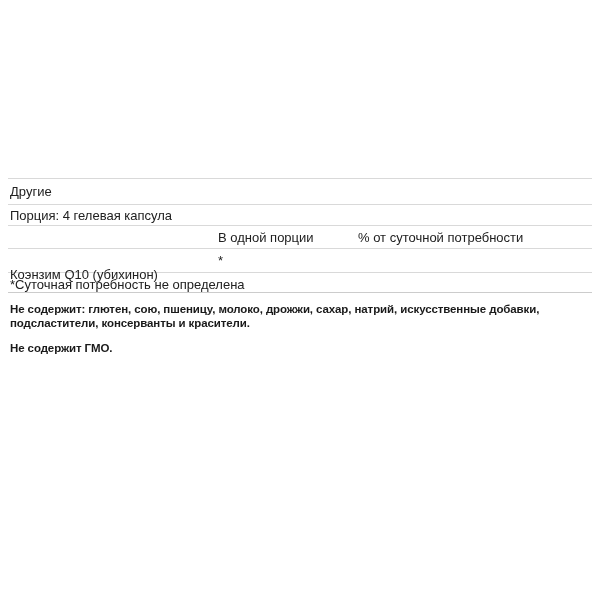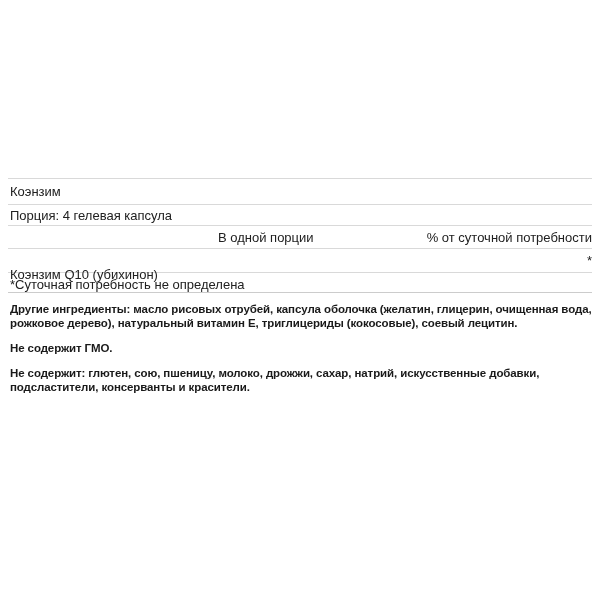--- a/index.html
+++ b/index.html
@@ -27,21 +27,21 @@
     align-items: center;
     padding-left: 2px;
   }
   .frow.title-row    { height: 25px; }
   .frow.serving-row  { height: 20px; }
   .frow.header-row   { height: 22px; }
   .frow.nutrient-row { height: 23px; }
   .frow.footnote-row { height: 19px; border-bottom: 1px solid var(--divider-strong, #cccccc); align-items: flex-end; }
   .c1 { width: 208px; flex: none; margin-top: 27px; }
   .c2 { width: 140px; flex: none; }
-  .c3 { flex: 1; text-align: right; }
+  .c3 { flex: 1; }
   
   .paras {
     margin: 9px 8px 0 8px;
     padding-left: 2px;
     color: var(--paragraph-text, #1a1a1a);
     font-size: 11.5px;
     font-weight: 700;
     line-height: 14px;
     letter-spacing: -0.1px;
   }
@@ -50,21 +50,21 @@
   }
 </style>
 </head>
 <body>
 
 <div class="sheet">
 
   <div class="facts">
 
     <div class="frow title-row">
-      <span>Коэнзим</span>
+      <span>Другие</span>
     </div>
 
     <div class="frow serving-row">
       <span>Порция: 4 гелевая капсула</span>
     </div>
 
     <div class="frow header-row">
       <span class="c1"></span>
       <span class="c2">В одной порции</span>
       <span class="c3">% от суточной потребности</span>
@@ -75,18 +75,17 @@
       <span class="c3">*</span>
     </div>
 
     <div class="frow footnote-row">
       <span>*Суточная потребность не определена</span>
     </div>
 
   </div>
 
   <div class="paras">
-    <p>Другие ингредиенты: масло рисовых отрубей, капсула оболочка (желатин, глицерин, очищенная вода, рожковое дерево), натуральный витамин Е, триглицериды (кокосовые), соевый лецитин.</p>
+    <p>Не содержит: глютен, сою, пшеницу, молоко, дрожжи, сахар, натрий, искусственные добавки, подсластители, консерванты и красители.</p>
     <p>Не содержит ГМО.</p>
-    <p>Не содержит: глютен, сою, пшеницу, молоко, дрожжи, сахар, натрий, искусственные добавки, подсластители, консерванты и красители.</p>
   </div>
 
 </div>
 
 </body></html>

